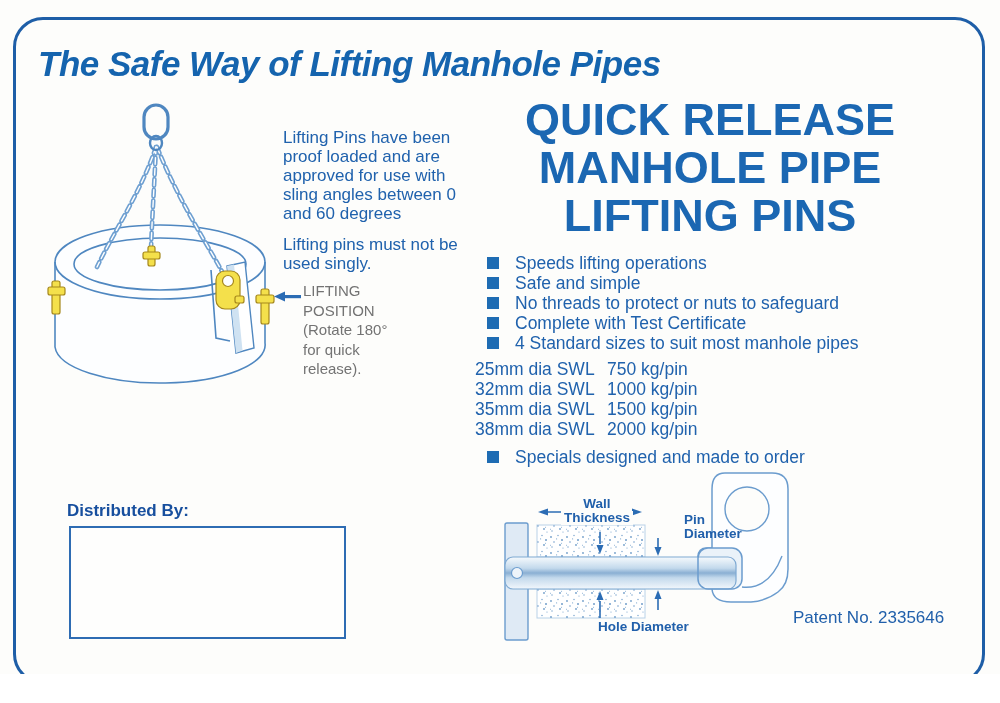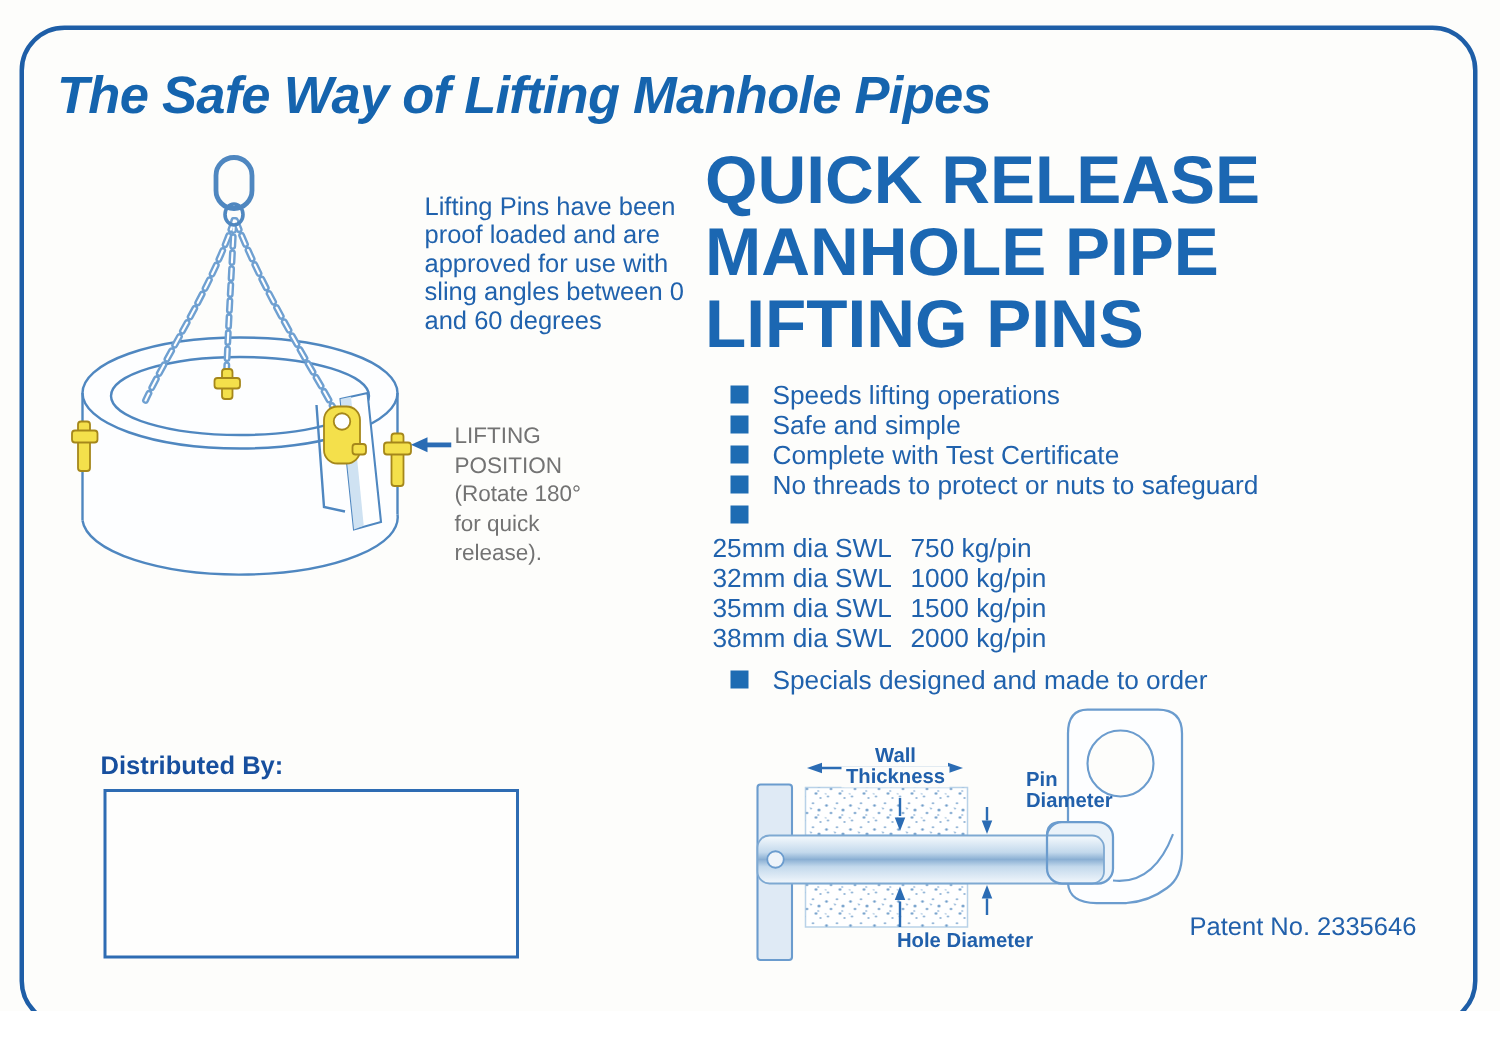--- a/index.html
+++ b/index.html
@@ -16,21 +16,21 @@
     font-size:35px;font-weight:bold;font-style:italic;color:#1564ae;
     letter-spacing:-0.5px;white-space:nowrap;
   }
   .illu{position:absolute;left:30px;top:95px;}
   .notes{position:absolute;left:283px;top:128px;width:202px;color:#2062ad;font-size:17px;line-height:19px;}
   .notes p{margin:0;}
   .notes p + p{margin-top:12px;}
   .lift-arrow{position:absolute;left:274px;top:290px;}
   .lift-pos{position:absolute;left:303px;top:281px;width:100px;color:#737373;font-size:15px;line-height:19.5px;}
   .headline{
-    position:absolute;left:470px;top:96px;width:480px;text-align:left;
+    position:absolute;left:470px;top:96px;width:480px;text-align:center;
     font-size:45px;font-weight:bold;color:#1b67b2;line-height:48px;letter-spacing:0;
   }
   .features{position:absolute;left:447px;top:253px;width:520px;color:#2062ad;font-size:17.5px;}
   .feat{display:flex;align-items:flex-start;line-height:20px;padding-left:40px;}
   .sq{flex:0 0 12px;width:12px;height:12px;background:#1e6cb3;margin:4px 16px 0 0;}
   .sizes{margin:6px 0 8px 28px;}
   .size-row{display:flex;line-height:20px;}
   .size-row .dia{width:132px;}
   .dist-label{position:absolute;left:67px;top:501px;font-size:17px;font-weight:bold;color:#174f9e;}
   .dist-box{
@@ -103,20 +103,21 @@
       </g>
       <g>
         <rect x="231" y="194" width="8" height="35" rx="2"></rect>
         <rect x="226" y="200" width="18" height="8" rx="2"></rect>
       </g>
     </g>
   </svg>
 
   <div class="notes">
     <p>Lifting Pins have been proof loaded and are approved for use with sling angles between 0 and 60 degrees</p>
+    <p>Lifting pins must not be used singly.</p>
   </div>
 
   <svg class="lift-arrow" width="27" height="13" viewBox="0 0 27 13">
     <polygon points="0,6.5 11,1.5 11,11.5" fill="#2b6cb4"></polygon>
     <rect x="9" y="5" width="18" height="3.2" fill="#2b6cb4"></rect>
   </svg>
   <div class="lift-pos">LIFTING POSITION (Rotate 180° for quick release).</div>
 
   <div class="headline">
     <div>QUICK RELEASE</div>
@@ -128,28 +129,29 @@
     <div class="feat">
       <span class="sq"></span>
       <span>Speeds lifting operations</span>
     </div>
     <div class="feat">
       <span class="sq"></span>
       <span>Safe and simple</span>
     </div>
     <div class="feat">
       <span class="sq"></span>
+      <span>No threads to protect or nuts to safeguard</span>
+    </div>
+    <div class="feat">
+      <span class="sq"></span>
       <span>Complete with Test Certificate</span>
     </div>
     <div class="feat">
       <span class="sq"></span>
-      <span>No threads to protect or nuts to safeguard</span>
-    </div>
-    <div class="feat">
-      <span class="sq"></span>
+      <span>4 Standard sizes to suit most manhole pipes</span>
     </div>
     <div class="sizes">
       <div class="size-row">
         <span class="dia">25mm dia SWL</span>
         <span class="load">750 kg/pin</span>
       </div>
       <div class="size-row">
         <span class="dia">32mm dia SWL</span>
         <span class="load">1000 kg/pin</span>
       </div>

